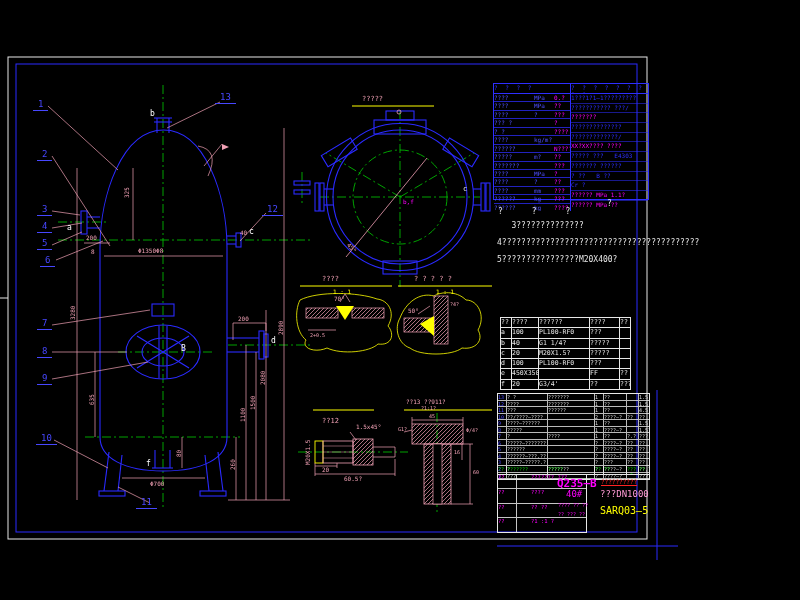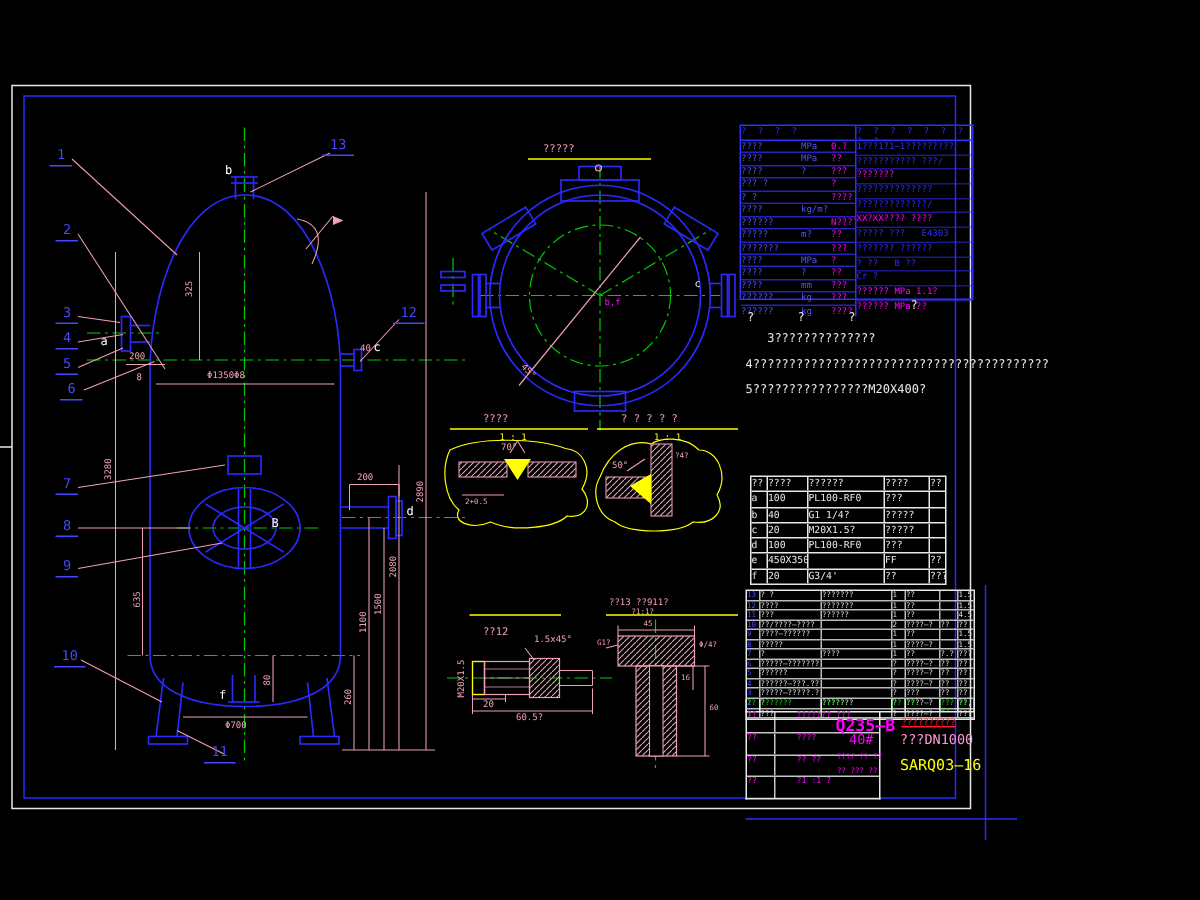--- a/index.html
+++ b/index.html
@@ -659,17 +659,17 @@
       <div class="sig-row">
     <span class="sa">??</span>
     <span class="sb">?1 :1 ?</span>
   </div>
     </div>
 
 <div class="t mag" style="left:557px;top:478px;font-size:11px;font-weight:bold;">Q235—B</div>
 <div class="t mag" style="left:566px;top:490px;font-size:9px;">40#</div>
 <div class="t" style="left:601px;top:479px;font-size:6px;color:#ff2222;text-decoration:underline;">??????????</div>
 <div class="t" style="left:600px;top:490px;font-size:9px;color:#ff9ad5;">???DN1000</div>
-<div class="t" style="left:600px;top:506px;font-size:10px;color:#ffff00;">SARQ03—16</div>
+<div class="t" style="left:600px;top:506px;font-size:10px;color:#ffff00;">SARQ03—5</div>
 <div class="t mag" style="left:558px;top:503px;font-size:5px;">???? ?? ??</div>
 <div class="t mag" style="left:558px;top:512px;font-size:5px;">?? ??? ??</div>
 
 </div>
 
 </body></html>

